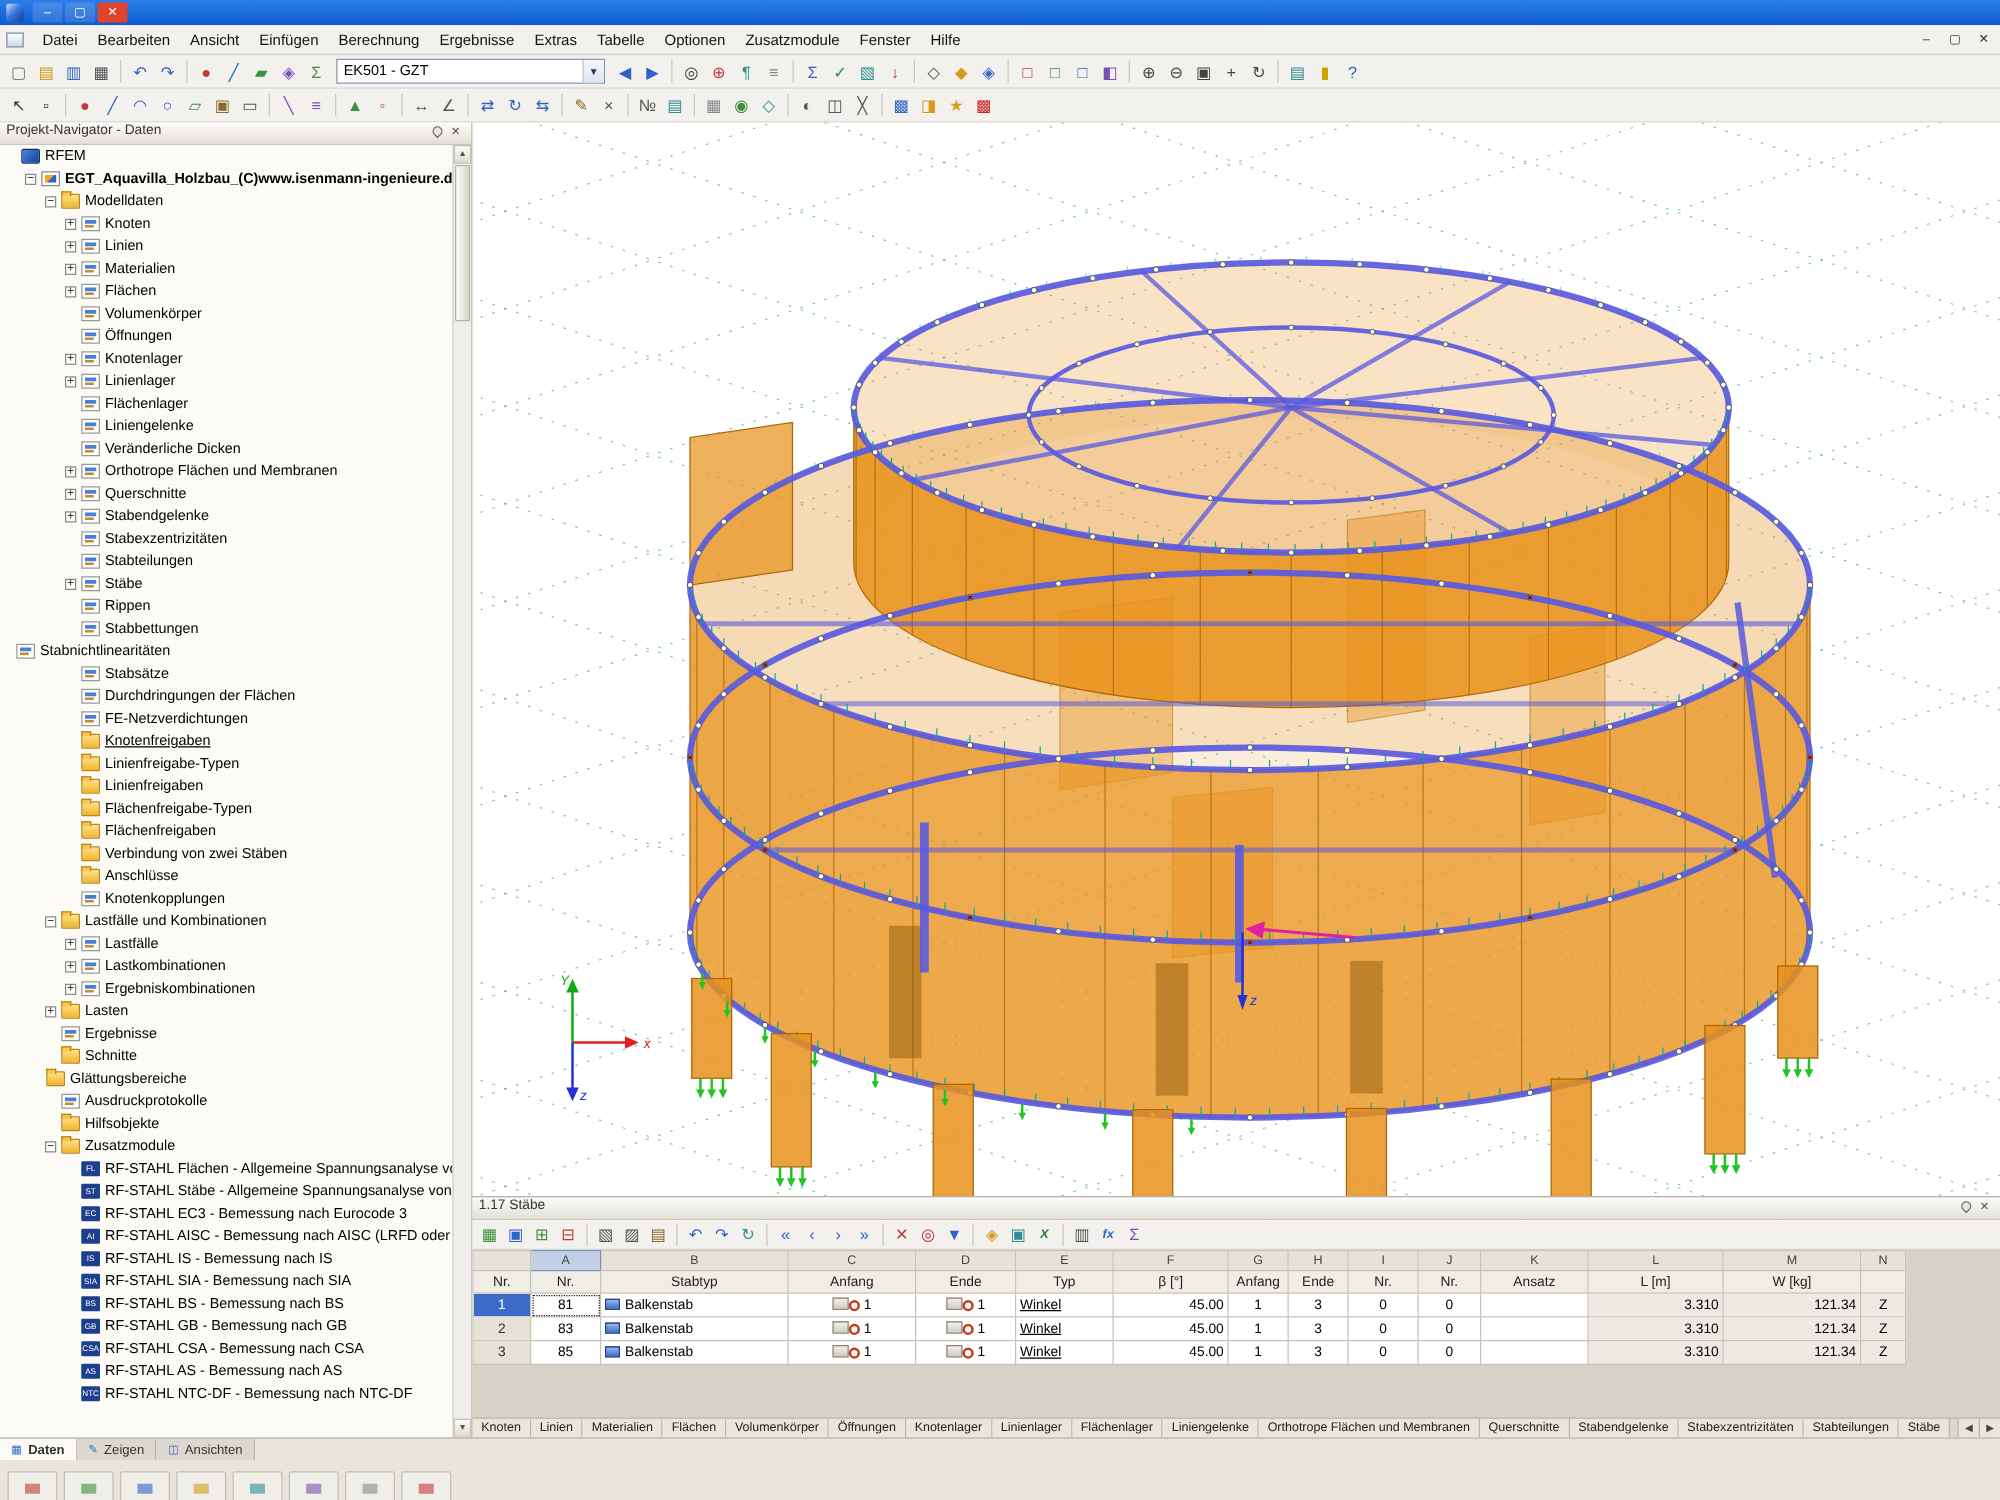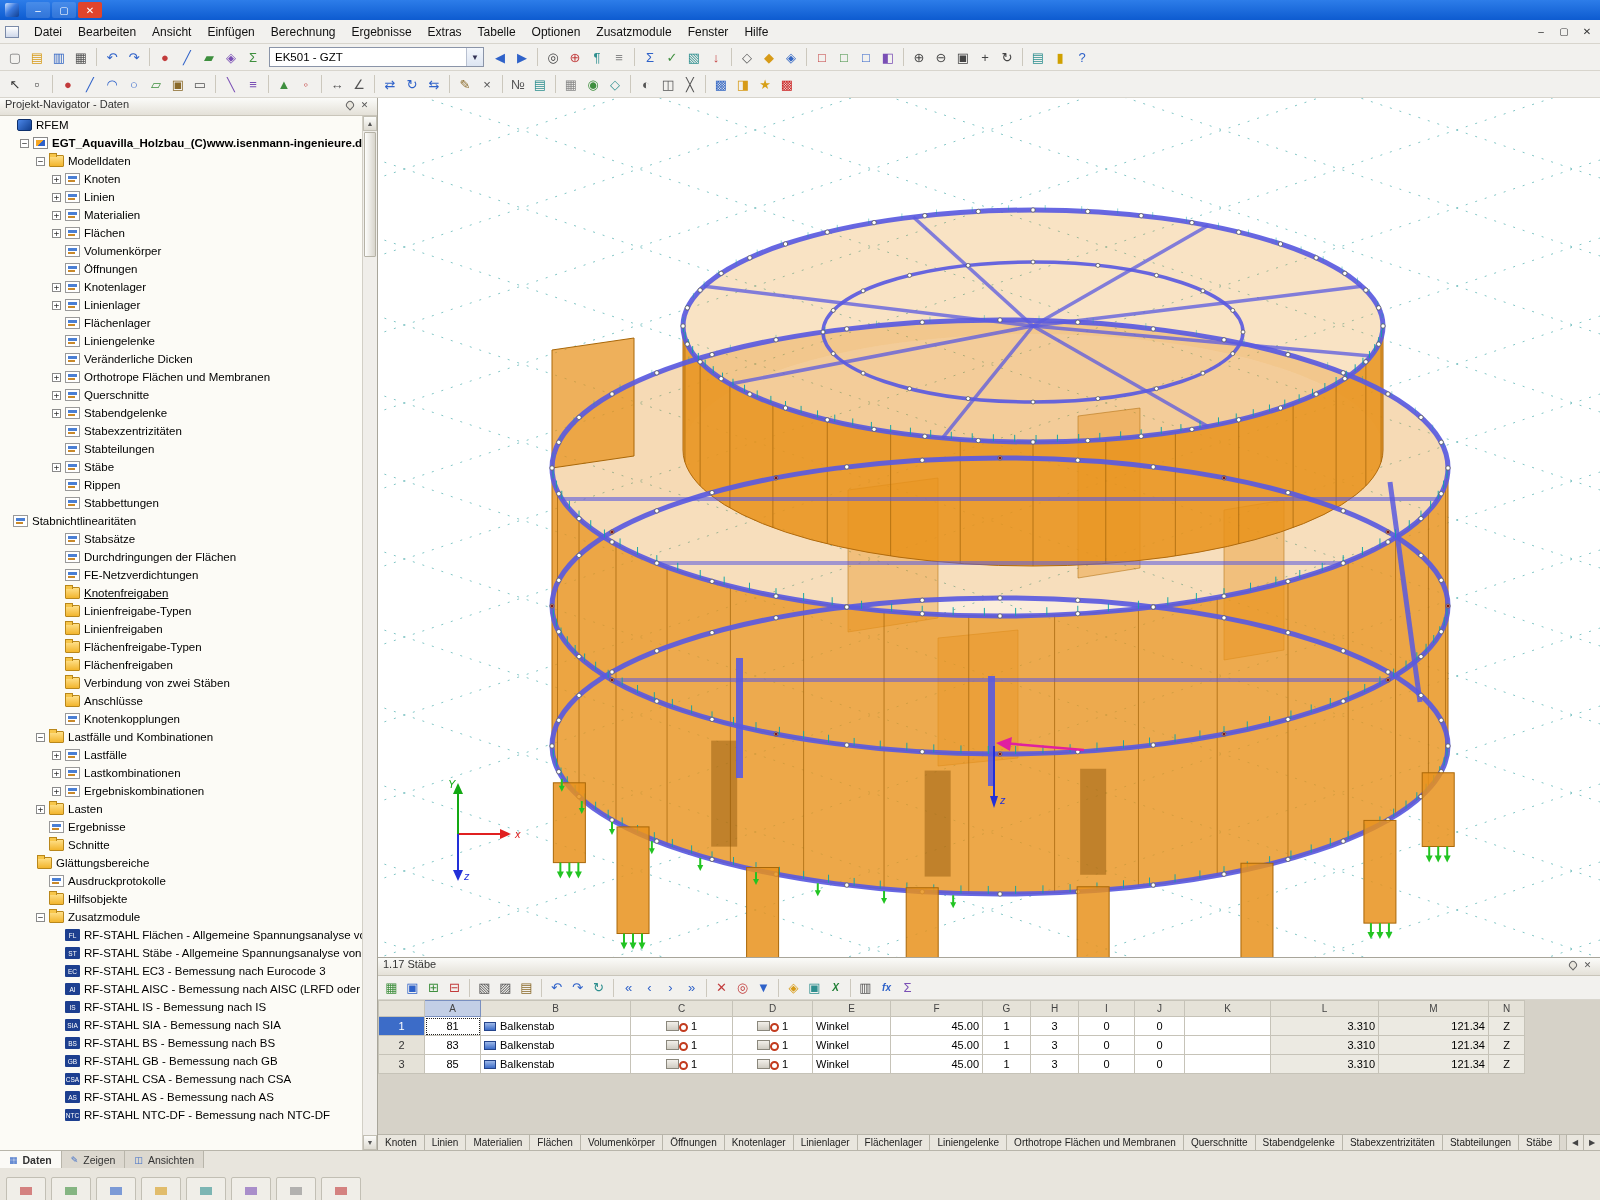--- a/index.html
+++ b/index.html
@@ -74,21 +74,21 @@
   #grid tr.letters th.sel{background:#c3cfe6;border:1px solid #7a90c0}
   #grid th.ghdr{background:#efede4;color:#222;height:18px;text-align:center}
   #grid td{height:19px}
   #grid td.rowhdr{background:#e5e2d8;text-align:center;color:#333}
   #grid td.rowhdr.sel{background:#3c6cc8;color:#fff}
   #grid td.c{text-align:center}
   #grid td.r{text-align:right}
   #grid td.l{text-align:left}
   #grid td.calc{background:#eceae2}
   #grid td.focus{outline:1px dotted #222;outline-offset:-2px}
-  .link{}
+  .link{text-decoration:underline}
   .beam-ic{display:inline-block;width:12px;height:9px;background:linear-gradient(#9db8e8,#3c6cc8);border:1px solid #24448a;margin-right:4px;vertical-align:-1px}
   .sec-ic{display:inline-block;width:13px;height:10px;background:linear-gradient(#f2f0ea,#cfccc2);border:1px solid #8a877c;margin-right:12px;vertical-align:-1px;position:relative}
   .sec-ic::after{content:"";position:absolute;right:-10px;top:1px;width:5px;height:5px;border:2px solid #c23b1e;border-radius:50%}
 
   
   #tabstrip{position:absolute;left:378px;top:1134px;width:1222px;height:16px;background:#dcd8cf;border-top:1px solid #b8b5aa;display:flex;align-items:stretch;overflow:hidden;padding-right:36px}
   .btab{font-size:10px;padding:0 7px;border-right:1px solid #b8b5aa;background:#e9e6de;color:#222;white-space:nowrap;display:flex;align-items:center;flex:none}
   .tab-nav{position:absolute;right:0;top:0;bottom:0;display:flex}
   .tab-nav .tn{width:17px;display:flex;align-items:center;justify-content:center;font-size:8px;background:#e9e6de;border-left:1px solid #b8b5aa;color:#444}
 
@@ -1431,20 +1431,37 @@
             <th>F</th>
             <th>G</th>
             <th>H</th>
             <th>I</th>
             <th>J</th>
             <th>K</th>
             <th>L</th>
             <th>M</th>
             <th>N</th>
           </tr>
+          <tr>
+            <th class="ghdr">Nr.</th>
+            <th class="ghdr">Nr.</th>
+            <th class="ghdr">Stabtyp</th>
+            <th class="ghdr">Anfang</th>
+            <th class="ghdr">Ende</th>
+            <th class="ghdr">Typ</th>
+            <th class="ghdr">β [°]</th>
+            <th class="ghdr">Anfang</th>
+            <th class="ghdr">Ende</th>
+            <th class="ghdr">Nr.</th>
+            <th class="ghdr">Nr.</th>
+            <th class="ghdr">Ansatz</th>
+            <th class="ghdr">L [m]</th>
+            <th class="ghdr">W [kg]</th>
+            <th class="ghdr"></th>
+          </tr>
         </thead>
         <tbody>
           <tr>
             <td class="rowhdr sel">1</td>
             <td class="c focus"><span>81</span></td>
             <td class="l"><span class="beam-ic"></span><span>Balkenstab</span></td>
             <td class="c"><span class="sec-ic"></span><span>1</span></td>
             <td class="c"><span class="sec-ic"></span><span>1</span></td>
             <td class="l"><span class="link">Winkel</span></td>
             <td class="r"><span>45.00</span></td>

